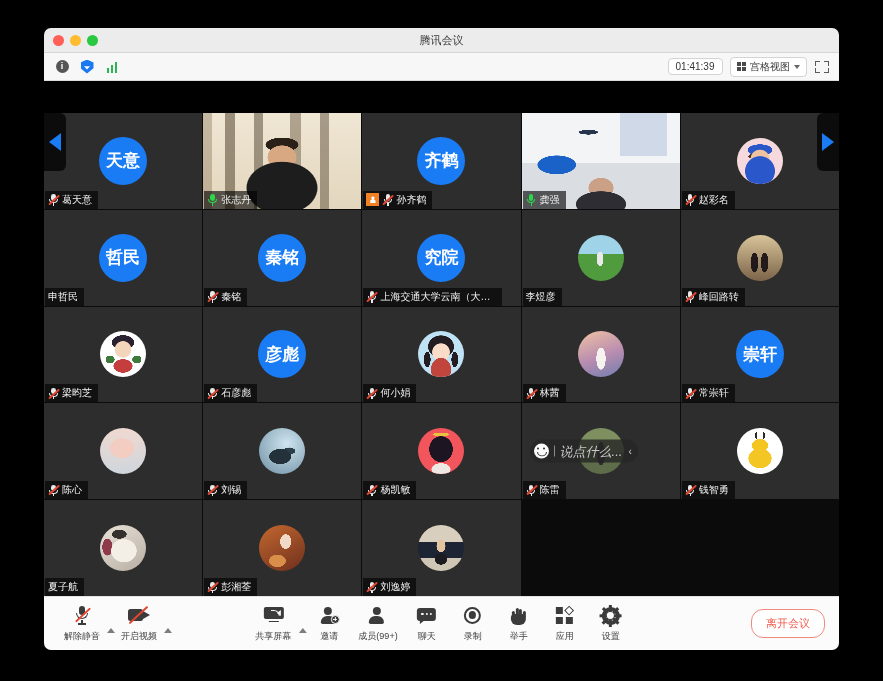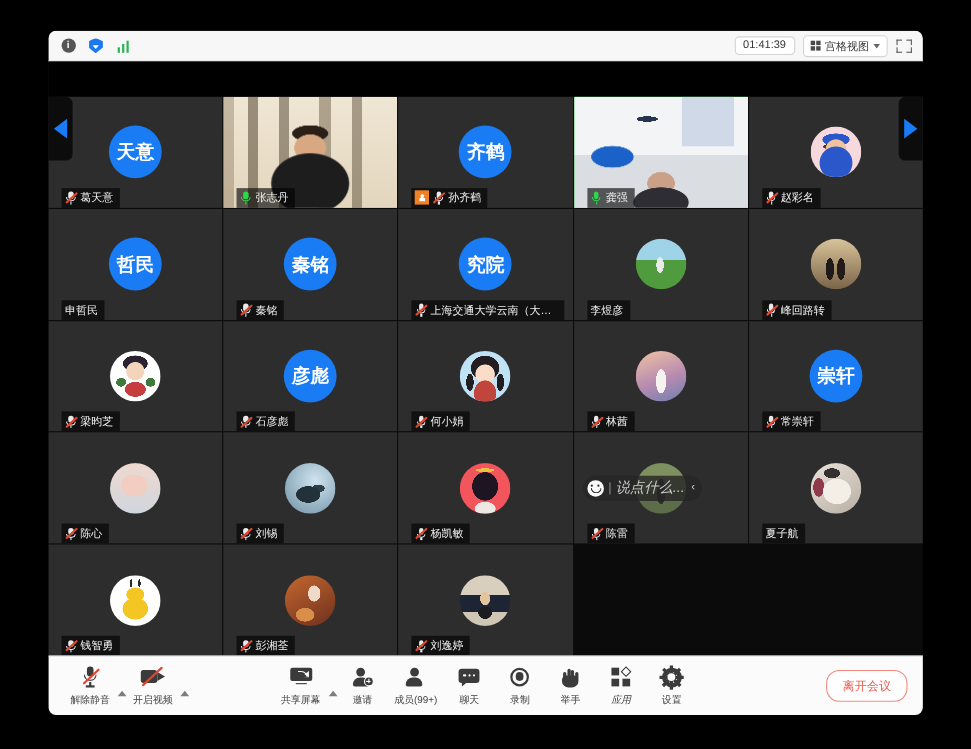--- a/index.html
+++ b/index.html
@@ -154,21 +154,21 @@
     letter-spacing: 0px;
   }
   .avatar-photo {
     width: 46px; height: 46px; border-radius: 50%;
     overflow: hidden;
     position: relative;
   }
   .video-fill { position: absolute; inset: 0; }
 
   .namebar {
-    position: absolute; left: 12px; bottom: 0;
+    position: absolute; left: 1px; bottom: 0;
     display: flex; align-items: center; gap: 3px;
     padding: 2px 6px 2px 3px;
     background: rgba(0,0,0,0.62);
     max-width: 100%;
   }
   .nm-text {
     font-size: 10px; color: #f1f1f1;
     white-space: nowrap; overflow: hidden; text-overflow: ellipsis;
     max-width: 116px;
   }
@@ -418,20 +418,28 @@
   .mid-group {
     position: absolute; left: 50%; transform: translateX(-50%);
     display: flex; align-items: flex-end;
   }
 </style>
 </head>
 <body>
 
 <div id="app">
 
+  <div class="titlebar">
+    <div class="traffic">
+      <span class="dot red"></span>
+      <span class="dot yellow"></span>
+      <span class="dot green"></span>
+    </div>
+    <div class="win-title">腾讯会议</div>
+  </div>
 
   <div class="subbar">
     <div class="sb-left">
       <span class="icon-btn">
         <span class="info-circle">i</span>
       </span>
       <span class="icon-btn">
           <span class="shield"></span>
         </span>
       <span class="icon-btn">
@@ -770,50 +778,50 @@
     </div>
           <div class="chat-pill">
         <span class="smiley"></span>
         <span class="chat-div"></span>
         <span class="chat-ph">说点什么...</span>
         <span class="chat-chev">‹</span>
       </div>
         </div>
         <div class="tile">
           <div class="avatar-photo">
-            <div class="video-fill" style="background:linear-gradient(145deg,#e9e2d9,#b8aea3)"></div>
-    <div class="video-fill" style="background:
-      radial-gradient(ellipse 44% 40% at 52% 56%, #f3eee6 62%, transparent 64%),
-      radial-gradient(ellipse 26% 16% at 42% 20%, #33302e 60%, transparent 62%),
-      radial-gradient(ellipse 18% 30% at 16% 48%, #8f3a4a 60%, transparent 62%)"></div>
-          </div>
-          <div class="namebar">
-
-      <span class="nm-text">夏子航</span>
-    </div>
-        </div>
-        <div class="tile">
-          <div class="avatar-photo">
             <div class="video-fill" style="background:#ffffff"></div>
     <div class="video-fill" style="background:
       radial-gradient(ellipse 40% 34% at 50% 66%, #f3c623 62%, transparent 64%),
       radial-gradient(ellipse 28% 22% at 50% 38%, #f3c623 62%, transparent 64%),
       radial-gradient(ellipse 4% 13% at 42% 16%, #2a2a2a 60%, transparent 62%),
       radial-gradient(ellipse 4% 13% at 58% 16%, #2a2a2a 60%, transparent 62%),
       radial-gradient(ellipse 10% 6% at 50% 60%, #e2883a 60%, transparent 62%)"></div>
           </div>
           <div class="namebar">
 
       <span class="mic ">
      <span class="cap"></span>
               <span class="arc"></span>
               <span class="stem"></span>
      <span class="slash"></span>
             </span>
       <span class="nm-text">钱智勇</span>
+    </div>
+        </div>
+        <div class="tile">
+          <div class="avatar-photo">
+            <div class="video-fill" style="background:linear-gradient(145deg,#e9e2d9,#b8aea3)"></div>
+    <div class="video-fill" style="background:
+      radial-gradient(ellipse 44% 40% at 52% 56%, #f3eee6 62%, transparent 64%),
+      radial-gradient(ellipse 26% 16% at 42% 20%, #33302e 60%, transparent 62%),
+      radial-gradient(ellipse 18% 30% at 16% 48%, #8f3a4a 60%, transparent 62%)"></div>
+          </div>
+          <div class="namebar">
+
+      <span class="nm-text">夏子航</span>
     </div>
         </div>
         <div class="tile">
           <div class="avatar-photo">
             <div class="video-fill" style="background:linear-gradient(150deg,#c4682f,#6e2f1d)"></div>
     <div class="video-fill" style="background:
       radial-gradient(ellipse 20% 26% at 58% 36%, #f0d9c6 60%, transparent 62%),
       radial-gradient(ellipse 30% 22% at 40% 78%, #d98f4a 60%, transparent 62%)"></div>
           </div>
           <div class="namebar">
@@ -954,21 +962,21 @@
                 <span class="palm"></span>
                 <span class="f"></span>
                 <span class="f"></span>
                 <span class="f"></span>
                 <span class="f"></span>
               </span>
             </span>
                  <span class="lbl">举手</span>
           </div>
         </div>
-        <div style="display: flex; align-items: center; font-style: italic;">
+        <div style="display: flex; align-items: center;">
           <div class="ctrl">
             <span class="glyph">
               <span class="g-apps">
                 <i></i>
                 <i></i>
                 <i></i>
                 <i></i>
               </span>
             </span>
                  <span class="lbl">应用</span>

